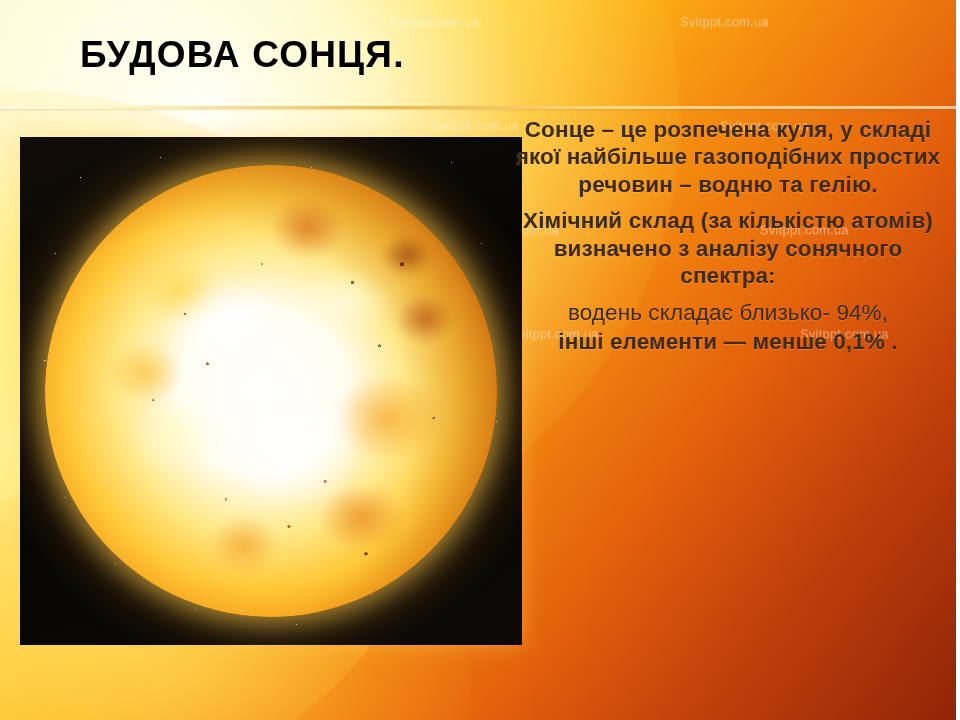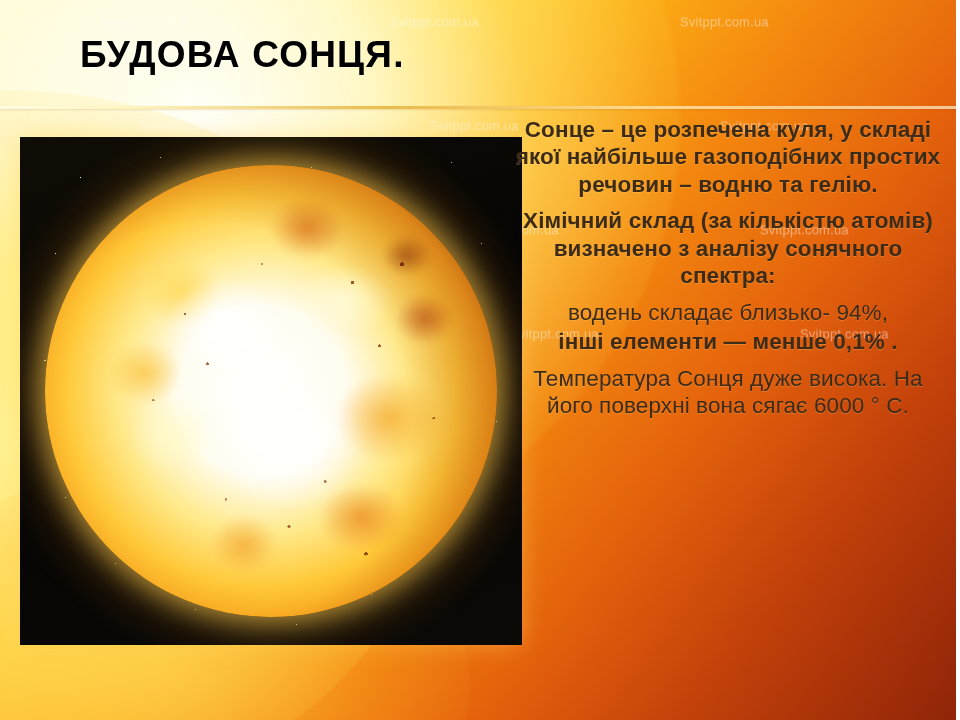--- a/index.html
+++ b/index.html
@@ -278,16 +278,15 @@
       <div class="spots"></div>
       <div class="limb"></div>
     </div>
   </div>
 
   <div class="copy">
     <p class="gap">Сонце – це розпечена куля, у складі якої найбільше газоподібних простих речовин – водню та гелію.</p>
     <p class="gap">Хімічний склад (за кількістю атомів) визначено з аналізу сонячного спектра:</p>
     <p class="tight">водень складає близько- 94%,</p>
     <p class="gap">інші елементи — менше 0,1% .</p>
-    <p>Температура Сонця дуже висока. На його поверхні вона сягає 6000 ° С.</p>
   </div>
 
 </div>
 
 </body></html>

